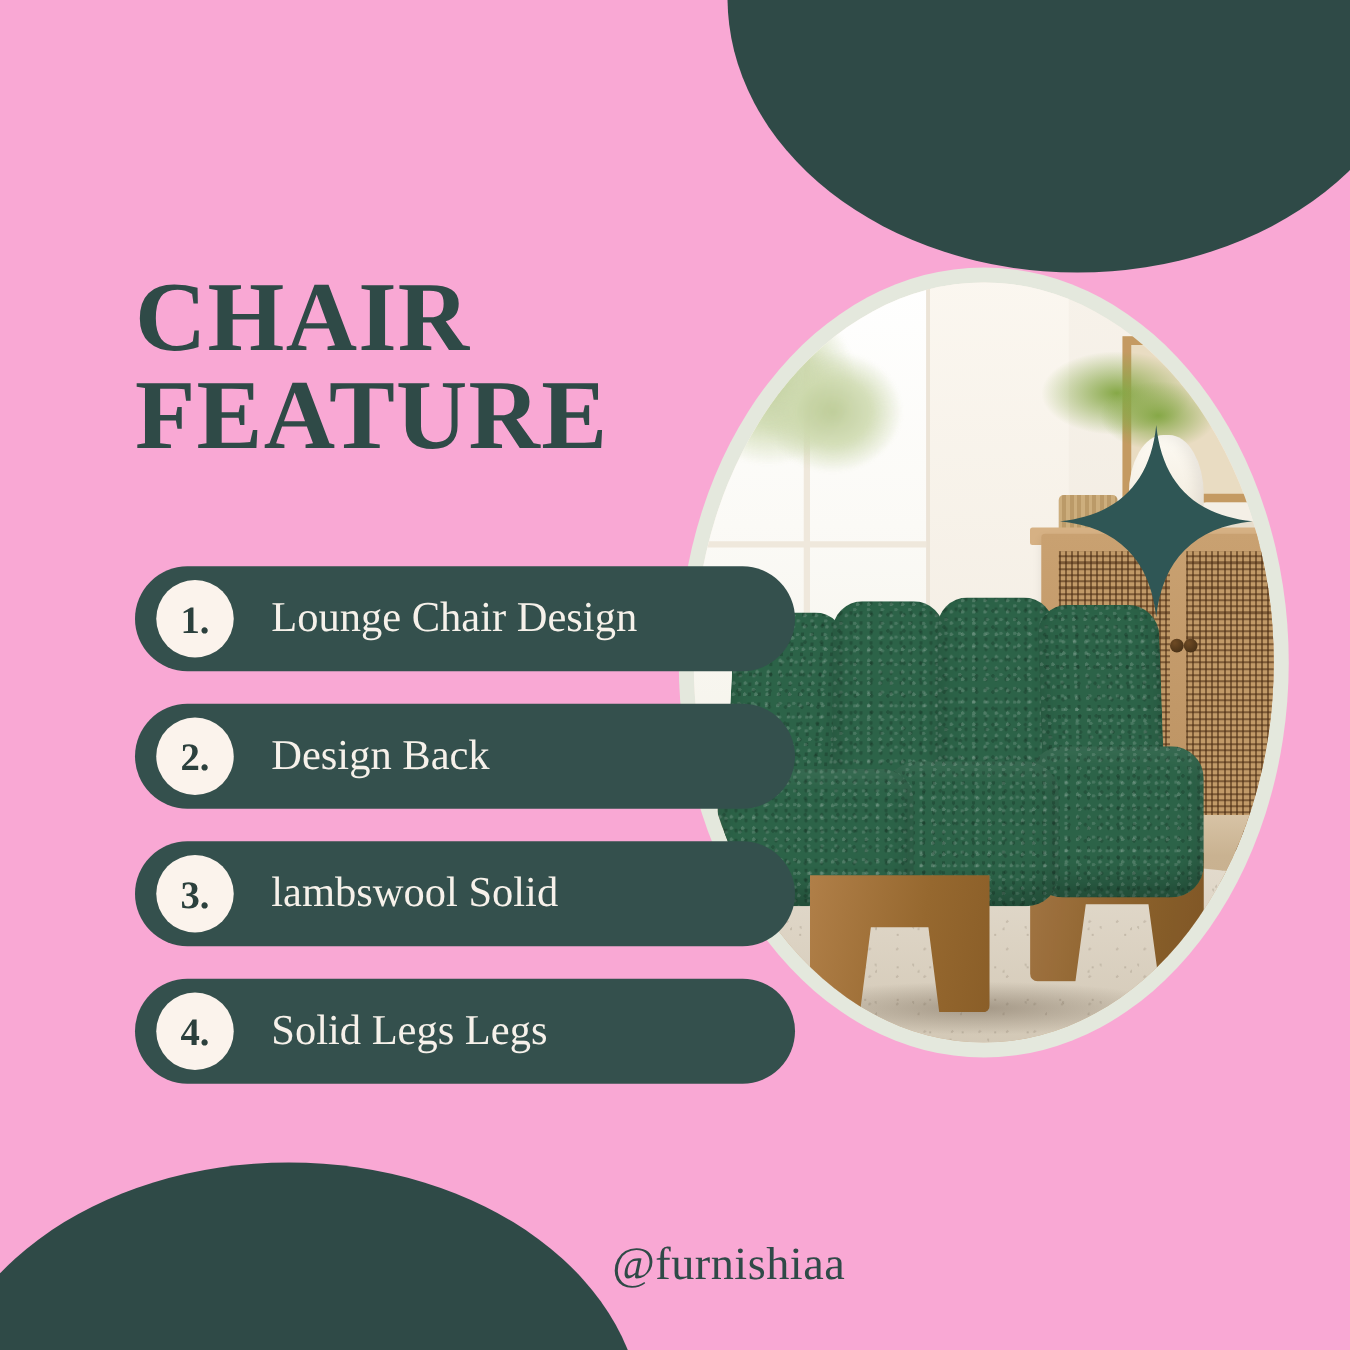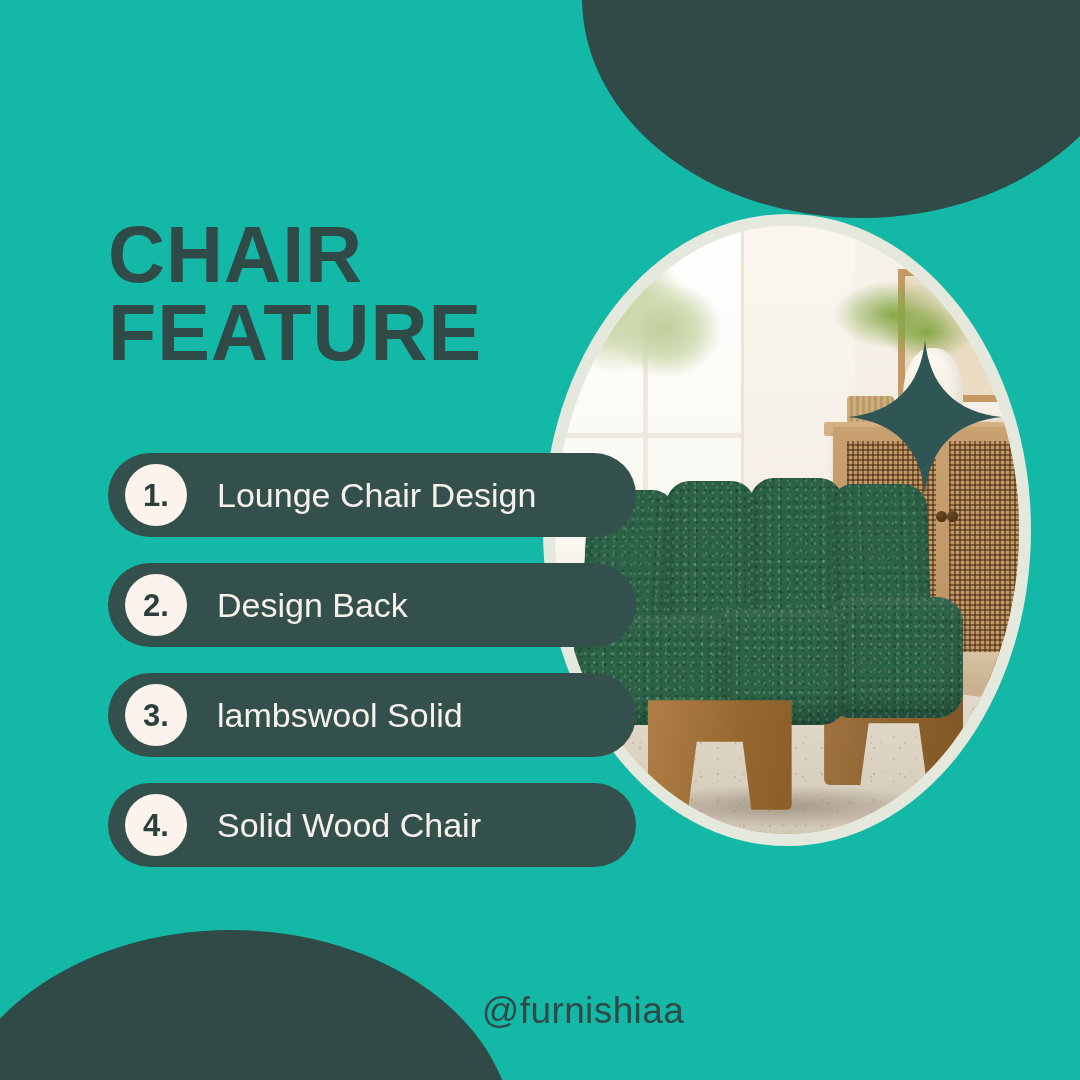--- a/index.html
+++ b/index.html
@@ -5,22 +5,22 @@
   html, body {
     margin: 0;
     padding: 0;
     background: #ffffff;
   }
   #poster {
     position: relative;
     width: 1080px;
     height: 1080px;
     overflow: hidden;
-    background: #14b8a6;
-    font-family: Liberation Sans, sans-serif;
+    background: #f9a8d4;
+    font-family: Liberation Serif, serif;
   }
 
   
   .blob {
     position: absolute;
     border-radius: 50%;
     background: #2f4a47;
   }
   #blob-top-right {
     width: 560px;
@@ -406,21 +406,21 @@
     <div class="pill">
       <span class="pill-num">2.</span>
       <span class="pill-label">Design Back</span>
     </div>
     <div class="pill">
       <span class="pill-num">3.</span>
       <span class="pill-label">lambswool Solid</span>
     </div>
     <div class="pill">
       <span class="pill-num">4.</span>
-      <span class="pill-label">Solid Wood Chair</span>
+      <span class="pill-label">Solid Legs Legs</span>
     </div>
   </div>
 
   <div id="handle">
     <span id="handle-text">@furnishiaa</span>
   </div>
 
 </div>
 
 </body></html>

